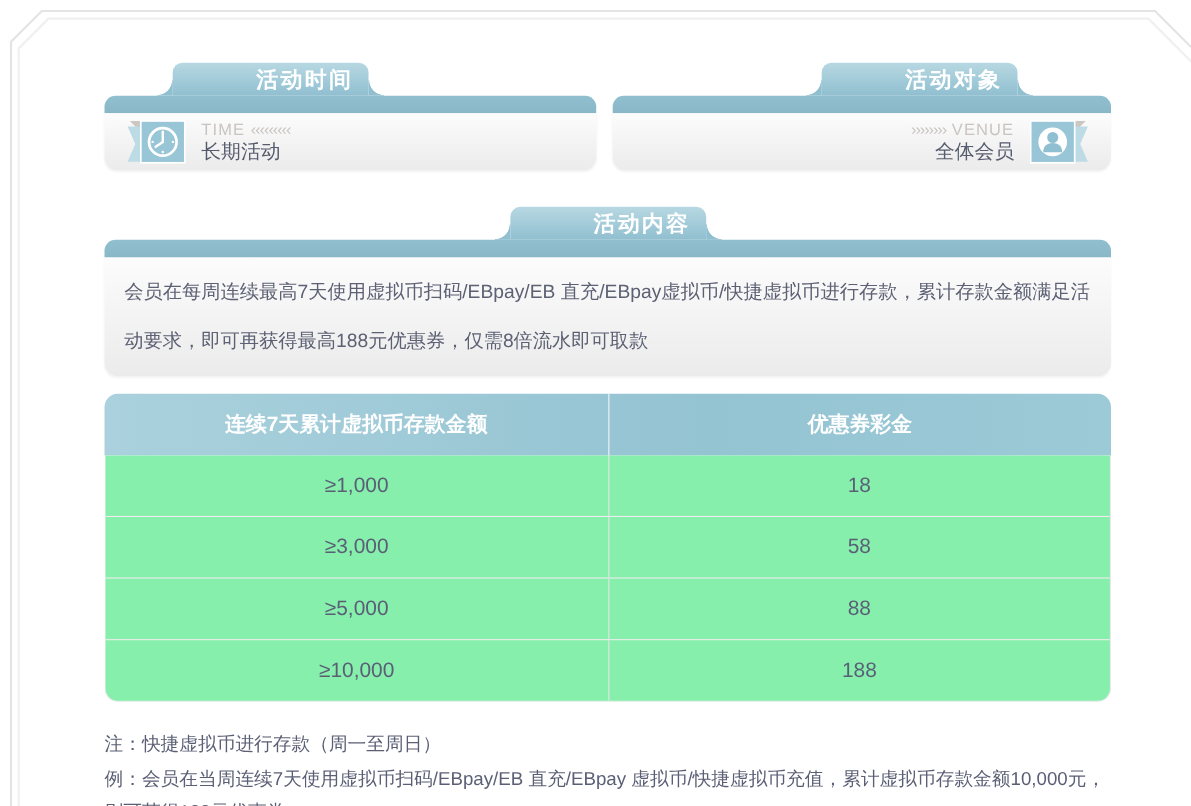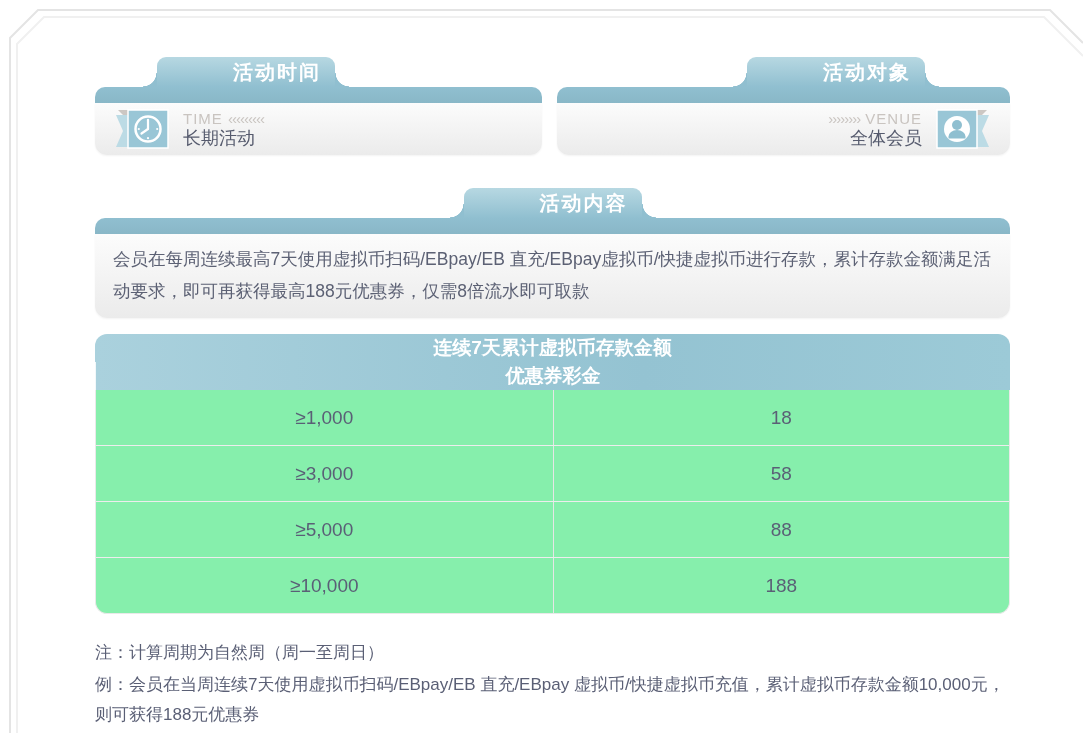--- a/index.html
+++ b/index.html
@@ -45,25 +45,25 @@
   .icon-ribbon{flex:0 0 auto}
   .textcol{margin:0 12px}
   .eyebrow{color:#c9c4c0;font-size:15px;font-weight:normal;letter-spacing:1px;line-height:17px;white-space:nowrap}
   .chev{letter-spacing:-1px}
   .t-right{text-align:right}
   .panel-value{color:#565b6e;font-size:18px;line-height:22px;white-space:nowrap}
 
   
   .content-banner{margin-top:33px}
   .content-body{min-height:62px;padding:9px 18px 11px 18px;
-    color:#5c6174;font-size:17.5px;line-height:32px}
+    color:#5c6174;font-size:17.5px;line-height:44px}
 
   
   .promo-table{margin-top:16px}
-  .thead{display:grid;grid-template-columns:1fr;height:56px;
+  .thead{display:grid;grid-template-columns:1fr 1fr;height:56px;
     background:linear-gradient(90deg,#aad1dd 0%,#94c3d2 60%,#9ccad7 100%);
     border-radius:12px 12px 0 0;color:#ffffff;font-size:19px;font-weight:bold;
     align-items:center;text-align:center}
   .thead .th{height:100%;display:flex;align-items:center;justify-content:center}
   .thead .th + .th{border-left:1px solid rgba(255,255,255,0.85)}
   .tbody{border:1px solid #e9e9e9;border-top:none;border-radius:0 0 12px 12px;overflow:hidden;background:#86efac}
   .trow{display:grid;grid-template-columns:1fr 1fr;height:55px;align-items:center;
     text-align:center;color:#5a5f76;font-size:19px}
   .trow + .trow{border-top:1px solid #ededed}
   .trow .td{height:100%;display:flex;align-items:center;justify-content:center}
@@ -165,16 +165,16 @@
         <div class="td">≥5,000</div>
         <div class="td">88</div>
       </div>
       <div class="trow">
         <div class="td">≥10,000</div>
         <div class="td">188</div>
       </div>
     </div>
   </div>
 
-  <div class="note note-1">注：计算周期为自然周（周一至周日）</div>
+  <div class="note note-1">注：快捷虚拟币进行存款（周一至周日）</div>
   <div class="note note-2">例：会员在当周连续7天使用虚拟币扫码/EBpay/EB 直充/EBpay 虚拟币/快捷虚拟币充值，累计虚拟币存款金额10,000元，则可获得188元优惠券</div>
 
 </div>
 
 </body></html>

